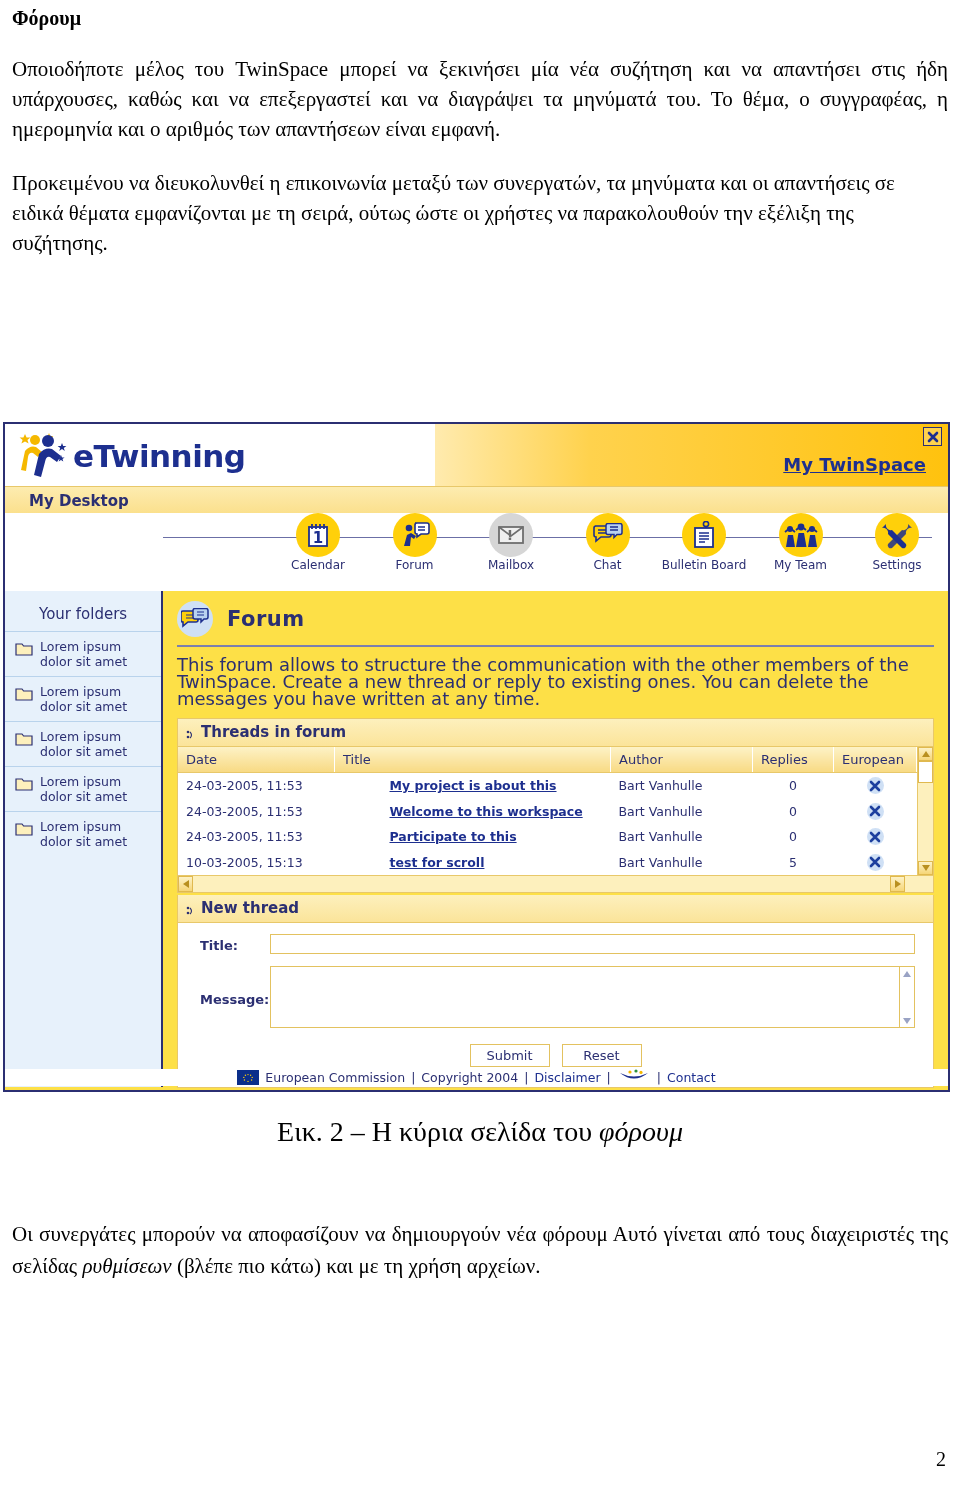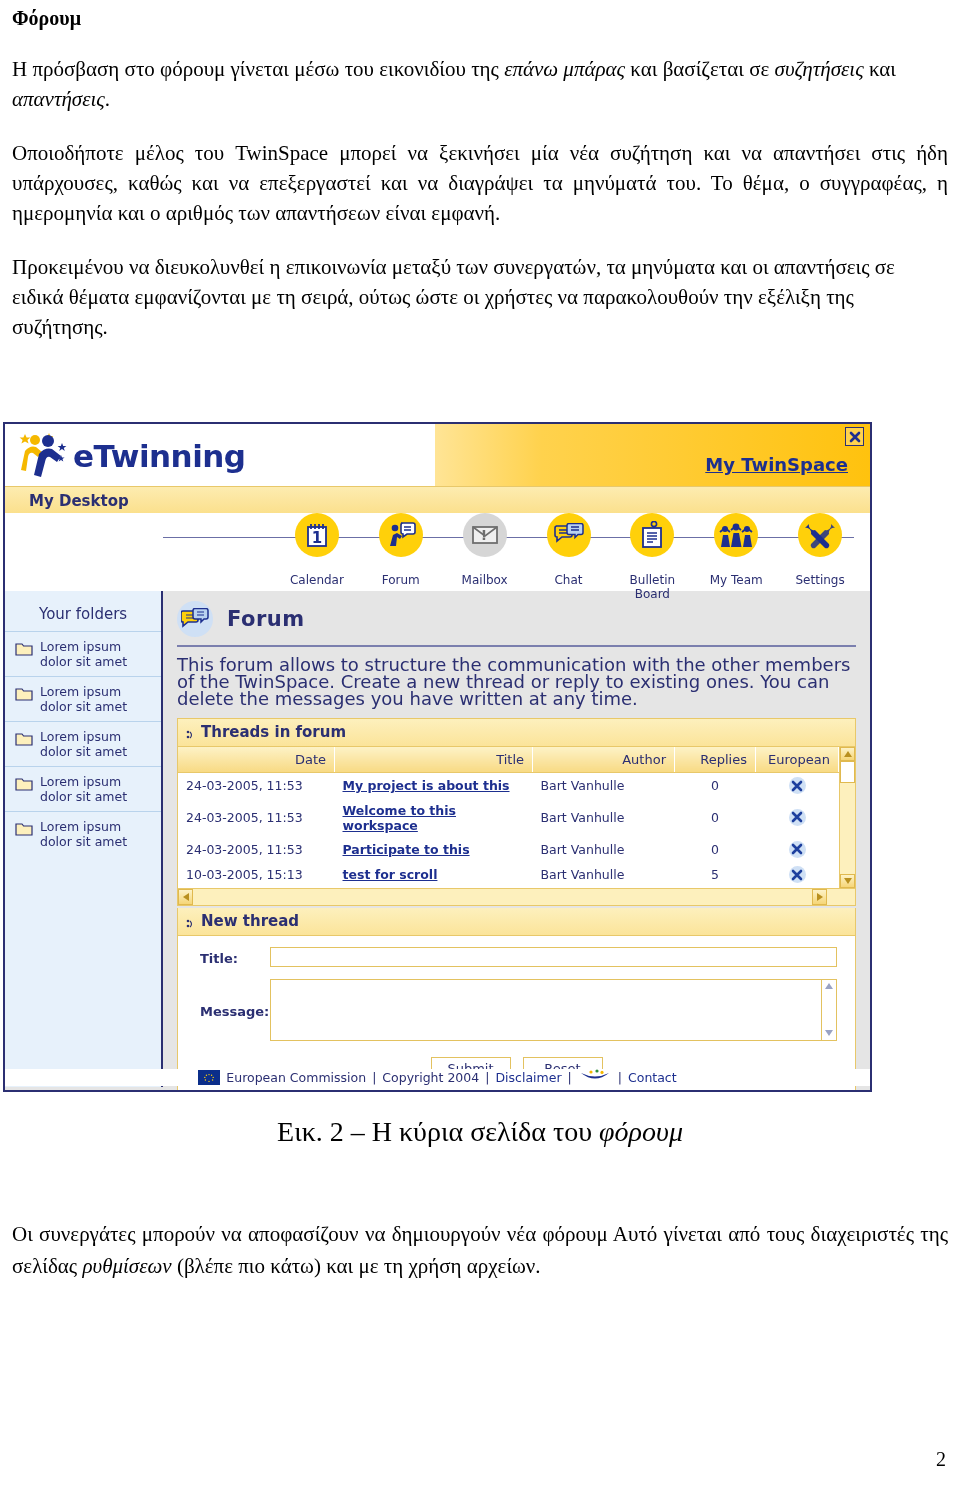--- a/index.html
+++ b/index.html
@@ -67,23 +67,23 @@
     right: 14px;
     top: 1448px;
     font-size: 20px;
   }
 
   
   .shot {
     position: absolute;
     left: 3px;
     top: 422px;
-    width: 869px;
+    width: 947px;
     height: 670px;
-    background: #e5e5e5;
+    background: #fde047;
     border: 2px solid #2b2f72;
     box-sizing: border-box;
     font-family: "DejaVu Sans", sans-serif;
     overflow: hidden;
   }
 
   
   .brandbar {
     position: relative;
     height: 62px;
@@ -188,21 +188,21 @@
     margin: 0 auto;
     border-radius: 50%;
     background: #ffd00a;
     display: flex;
     align-items: center;
     justify-content: center;
     position: relative;
   }
   .navicon.dim { background: #d6d6d6; }
   .navlabel {
-    margin-top: 16px;
+    margin-top: 1px;
     font-size: 12px;
     color: #2b2f72;
     line-height: 14px;
   }
 
   
   .shotbody {
     position: relative;
     height: 496px;
     display: flex;
@@ -291,37 +291,38 @@
 
   table.threads {
     width: 100%;
     border-collapse: collapse;
     font-size: 12.5px;
     color: #2b2f72;
   }
   table.threads th {
     background: linear-gradient(to bottom, #fdf2c6, #f8da84);
     font-weight: normal;
-    text-align: right;
+    text-align: left;
     padding: 5px 8px;
     border-right: 1px solid #ffffff;
     border-bottom: 1px solid #e8c86a;
     font-size: 13px;
   }
   table.threads td {
     padding: 4px 8px;
     background: #ffffff;
     vertical-align: middle;
   }
   .c-date { width: 140px; white-space: nowrap; }
   .c-title a {
     color: #1d2f8f;
     font-weight: bold;
     text-decoration: underline;
     cursor: pointer;
+    margin-left: 47px;
   }
   .c-author { width: 125px; }
   .c-replies { width: 64px; text-align: center; }
   .c-actions { width: 66px; text-align: center; }
   .del-icon {
     width: 17px; height: 17px;
     display: inline-flex; align-items: center; justify-content: center;
     border-radius: 50%;
     background: #cfe0f5;
     cursor: pointer;
@@ -462,21 +463,20 @@
     background: #0b2e8a;
     display: inline-flex;
     align-items: center; justify-content: center;
   }
 </style>
 </head>
 <body>
 
 <div class="doc">
   <h1 class="doc-heading">Φόρουμ</h1>
-  <p class="doc-p nojust" id="p1"><span>Η πρόσβαση στο φόρουμ γίνεται μέσω του εικονιδίου της </span><i>επάνω μπάρας</i><span> και βασίζεται σε </span><i>συζητήσεις</i><span> και </span><i>απαντήσεις</i><span>.</span></p>
   <p class="doc-p" id="p2"><span>Οποιοδήποτε μέλος του TwinSpace μπορεί να ξεκινήσει μία νέα συζήτηση και να απαντήσει στις ήδη υπάρχουσες, καθώς και να επεξεργαστεί και να διαγράψει τα μηνύματά του. Το θέμα, ο συγγραφέας, η ημερομηνία και ο αριθμός των απαντήσεων είναι εμφανή.</span></p>
   <p class="doc-p nojust" id="p3"><span>Προκειμένου να διευκολυνθεί η επικοινωνία μεταξύ των συνεργατών, τα μηνύματα και οι απαντήσεις σε ειδικά θέματα εμφανίζονται με τη σειρά, ούτως ώστε οι χρήστες να παρακολουθούν την εξέλιξη της συζήτησης.</span></p>
 </div>
 
 <div class="shot">
 
   <div class="brandbar">
     <div class="brandbar-white"></div>
     <div class="logo-wrap">
       <span class="logo-mark">

